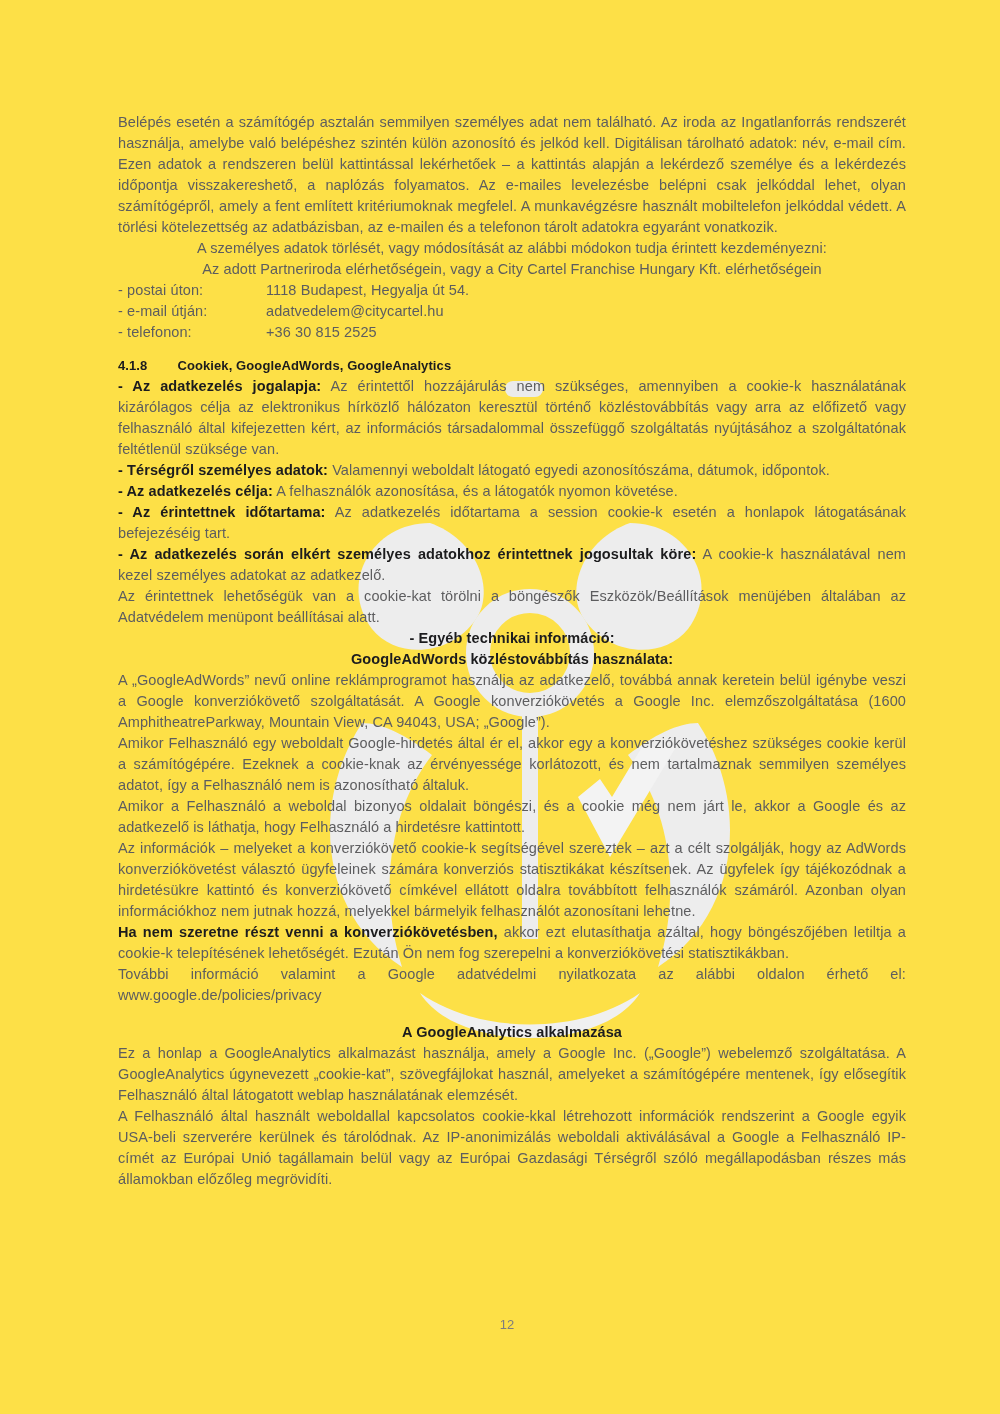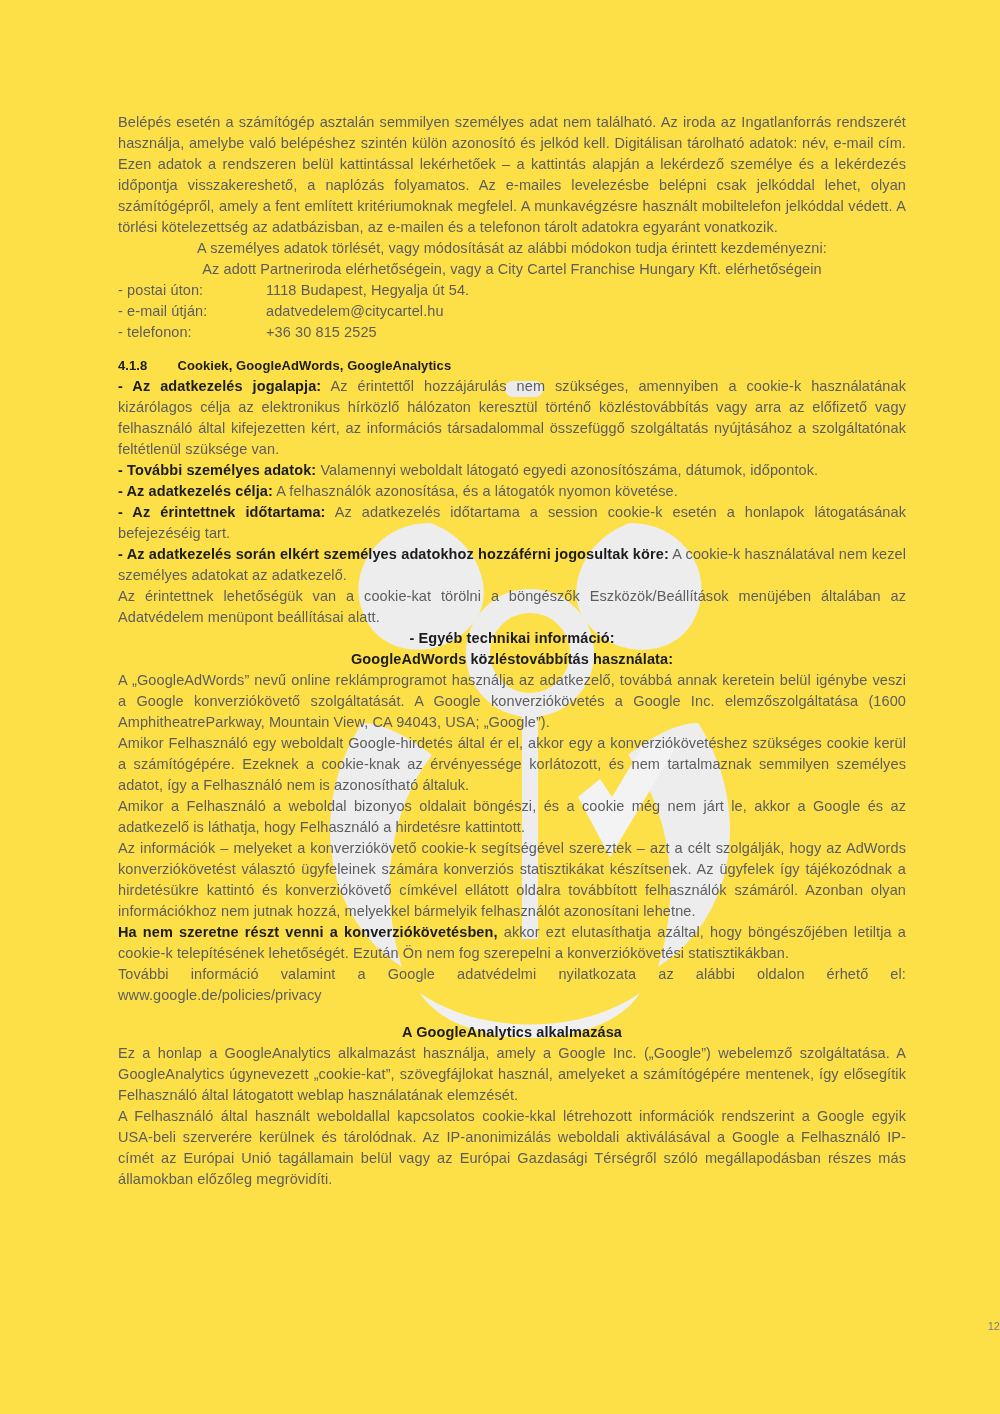--- a/index.html
+++ b/index.html
@@ -55,22 +55,22 @@
     color: #1c1c1e;
     font-size: 13px;
     line-height: 21px;
   }
   .section-number { display: inline-block; margin-right: 30px; }
   .ga-heading { margin-top: 16px; }
   .page-number {
     position: absolute;
     left: 14px; right: 0;
     bottom: 82px;
-    text-align: right;
-    font-size: 11px;
+    text-align: center;
+    font-size: 13px;
     color: #7d7d7f;
     z-index: 2;
   }
 </style>
 </head>
 <body>
 
 <div class="page">
 
   <svg class="watermark" viewBox="0 0 500 560" xmlns="http://www.w3.org/2000/svg" aria-hidden="true">
@@ -106,30 +106,30 @@
     </div>
 
     <p class="section-heading">
       <span class="section-number">4.1.8</span><span>Cookiek, GoogleAdWords, GoogleAnalytics</span>
     </p>
 
     <p class="para">
       <span class="lead">- Az adatkezelés jogalapja:</span><span> Az érintettől hozzájárulás nem szükséges, amennyiben a cookie-k használatának kizárólagos célja az elektronikus hírközlő hálózaton keresztül történő közléstovábbítás vagy arra az előfizető vagy felhasználó által kifejezetten kért, az információs társadalommal összefüggő szolgáltatás nyújtásához a szolgáltatónak feltétlenül szüksége van.</span>
     </p>
     <p class="para">
-      <span class="lead">- További személyes adatok:</span><span> Valamennyi weboldalt látogató egyedi azonosítószáma, dátumok, időpontok.</span>
+      <span class="lead">- Térségről személyes adatok:</span><span> Valamennyi weboldalt látogató egyedi azonosítószáma, dátumok, időpontok.</span>
     </p>
     <p class="para">
       <span class="lead">- Az adatkezelés célja:</span><span> A felhasználók azonosítása, és a látogatók nyomon követése.</span>
     </p>
     <p class="para">
       <span class="lead">- Az érintettnek időtartama:</span><span> Az adatkezelés időtartama a session cookie-k esetén a honlapok látogatásának befejezéséig tart.</span>
     </p>
     <p class="para">
-      <span class="lead">- Az adatkezelés során elkért személyes adatokhoz hozzáférni jogosultak köre:</span><span> A cookie-k használatával nem kezel személyes adatokat az adatkezelő.</span>
+      <span class="lead">- Az adatkezelés során elkért személyes adatokhoz érintettnek jogosultak köre:</span><span> A cookie-k használatával nem kezel személyes adatokat az adatkezelő.</span>
     </p>
 
     <p class="para">Az érintettnek lehetőségük van a cookie-kat törölni a böngészők Eszközök/Beállítások menüjében általában az Adatvédelem menüpont beállításai alatt.</p>
 
     <p class="boldline">- Egyéb technikai információ:</p>
     <p class="boldline">GoogleAdWords közléstovábbítás használata:</p>
 
     <p class="para">A „GoogleAdWords” nevű online reklámprogramot használja az adatkezelő, továbbá annak keretein belül igénybe veszi a Google konverziókövető szolgáltatását. A Google konverziókövetés a Google Inc. elemzőszolgáltatása (1600 AmphitheatreParkway, Mountain View, CA 94043, USA; „Google”).</p>
     <p class="para">Amikor Felhasználó egy weboldalt Google-hirdetés által ér el, akkor egy a konverziókövetéshez szükséges cookie kerül a számítógépére. Ezeknek a cookie-knak az érvényessége korlátozott, és nem tartalmaznak semmilyen személyes adatot, így a Felhasználó nem is azonosítható általuk.</p>
     <p class="para">Amikor a Felhasználó a weboldal bizonyos oldalait böngészi, és a cookie még nem járt le, akkor a Google és az adatkezelő is láthatja, hogy Felhasználó a hirdetésre kattintott.</p>

